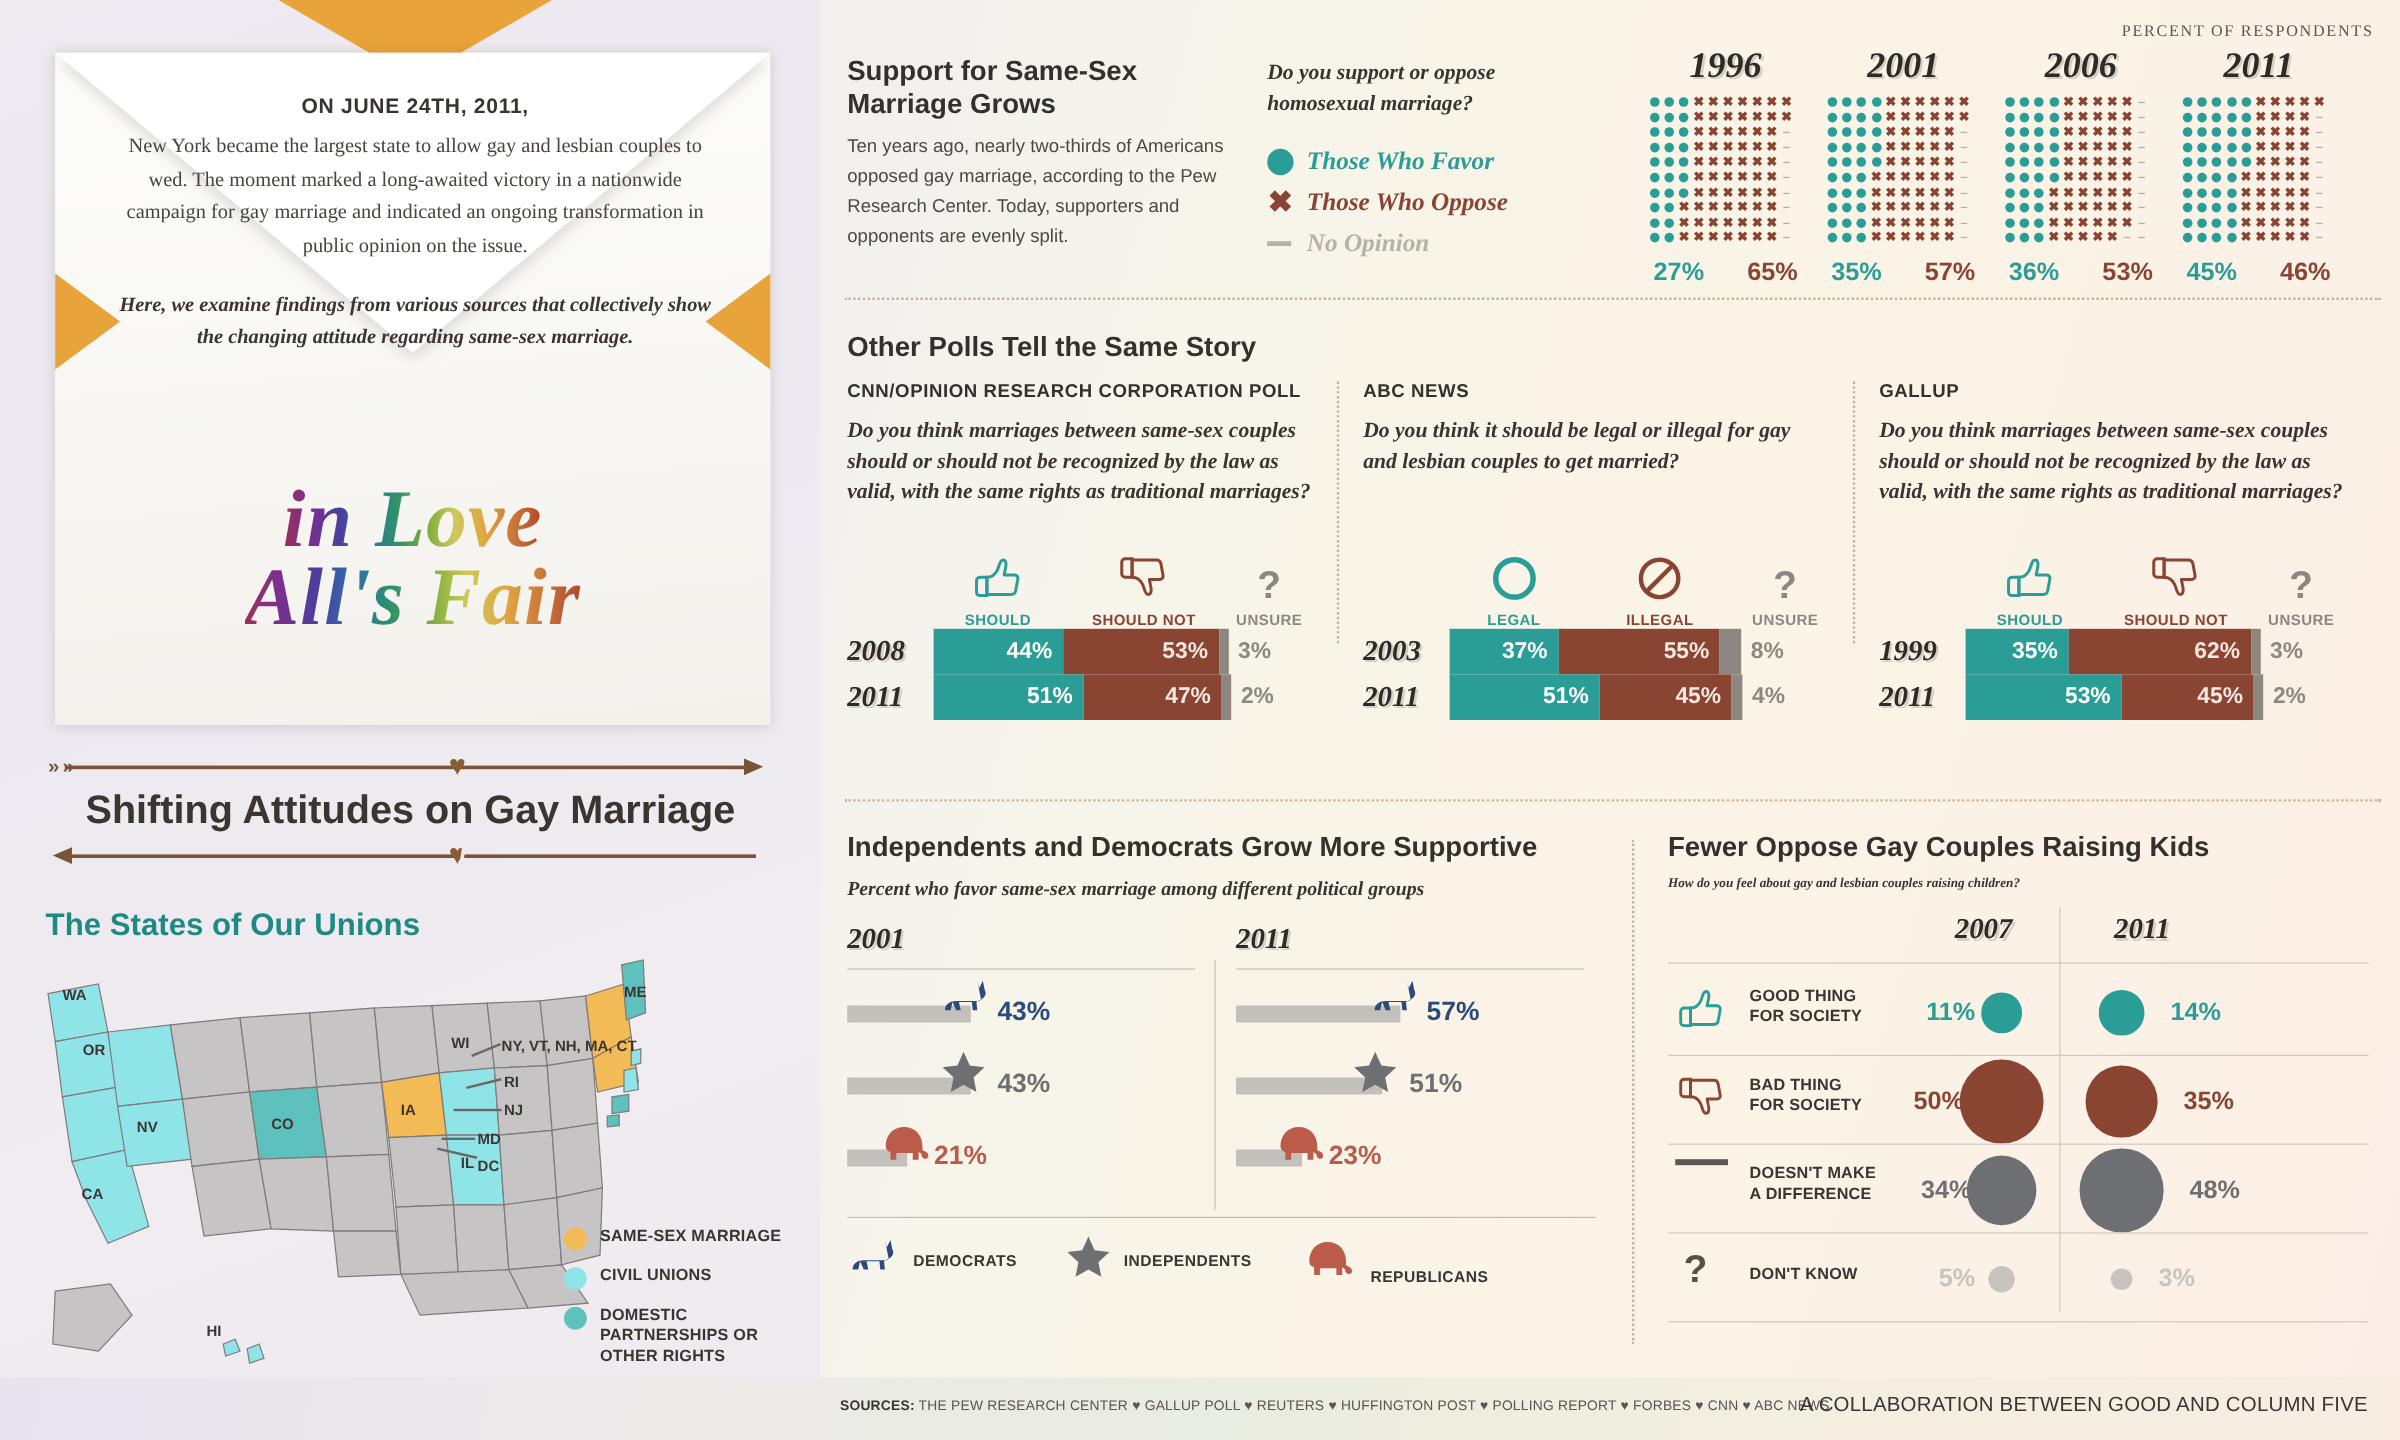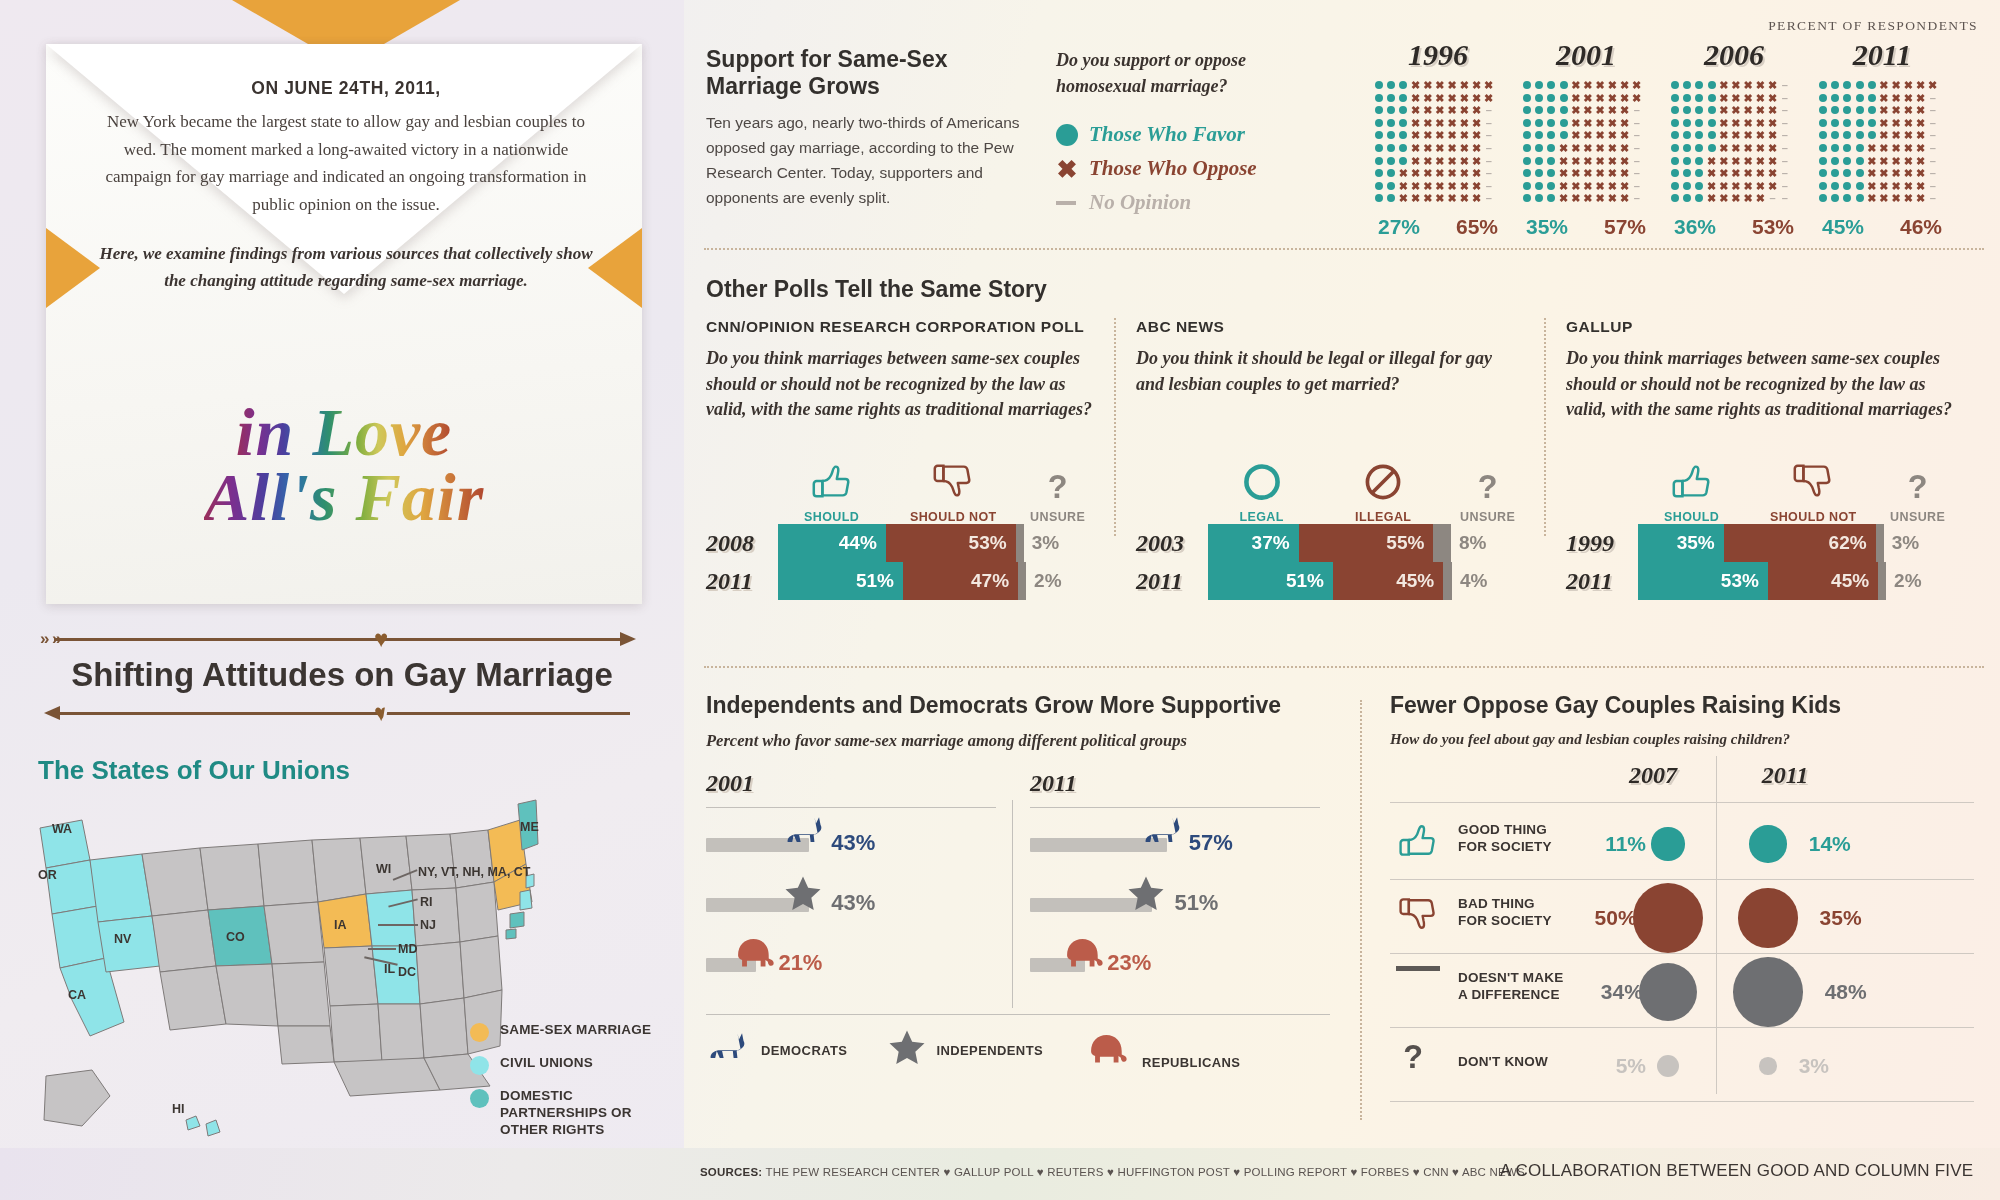--- a/index.html
+++ b/index.html
@@ -233,21 +233,21 @@
           <path d="M258 236 L310 236 L314 272 L262 274 Z" fill="#c6c4c5"></path>
 
           <path d="M26 286 L72 280 L90 306 L62 336 L24 330 Z" fill="#c6c4c5"></path>
 
           <path d="M166 330 L176 326 L180 336 L168 340 Z" fill="#8fe4e8"></path>
           <path d="M186 334 L196 330 L200 342 L188 346 Z" fill="#8fe4e8"></path>
         </g>
       </svg>
 
       <div class="maplabel" style="left:32px;top:32px">WA</div>
-      <div class="maplabel" style="left:18px;top:78px">OR</div>
+      <div class="maplabel" style="left:49px;top:78px">OR</div>
       <div class="maplabel" style="left:94px;top:142px">NV</div>
       <div class="maplabel" style="left:48px;top:198px">CA</div>
       <div class="maplabel" style="left:206px;top:140px">CO</div>
       <div class="maplabel" style="left:314px;top:128px">IA</div>
       <div class="maplabel" style="left:364px;top:172px">IL</div>
       <div class="maplabel" style="left:356px;top:72px">WI</div>
       <div class="maplabel" style="left:500px;top:30px">ME</div>
       <div class="maplabel" style="left:398px;top:75px">NY, VT, NH, MA, CT</div>
       <div class="maplabel" style="left:400px;top:105px">RI</div>
       <div class="maplabel" style="left:400px;top:128px">NJ</div>
@@ -1003,21 +1003,21 @@
               </svg></div>
   <div class="pol-leg">REPUBLICANS</div>
           </div>
         </div>
       </div>
 
     <div class="vrule" style="left:676px;top:700px;height:420px"></div>
 
     <div style="position:absolute;left:706px;top:692px;width:600px">
       <h2 class="sec">Fewer Oppose Gay Couples Raising Kids</h2>
-      <div class="q" style="font-size:15px">How do you feel about gay and lesbian couples raising children?</div>
+      <div class="q" style="font-size:11px">How do you feel about gay and lesbian couples raising children?</div>
     </div>
     <div id="kids" style="position:absolute;left:706px;top:762px;width:600px">
         <div style="position:absolute;left:208px;top:0;width:110px;text-align:center" class="pol-year">2007</div>
 <div style="position:absolute;left:340px;top:0;width:110px;text-align:center" class="pol-year">2011</div>
 <div style="position:absolute;left:0;top:40px;width:584px;border-top:1px solid #cfc9c2"></div>
 <div style="position:absolute;left:326px;top:-6px;width:1px;height:338px;background:#cfc9c2"></div>
         <div style="position:absolute;left:0;top:46px;width:584px;height:72px">
     <div style="position:absolute;left:6px;top:10px"><svg width="44" height="44" viewBox="0 0 48 48">
 <path d="M14 24h-6a3 3 0 0 0-3 3v10a3 3 0 0 0 3 3h6z" fill="none" stroke="#2a9d96" stroke-width="2.6"></path>
 <path d="M14 24c4 0 7-2 9-6s2-9 5-9 3 4 2 8l-1 5h9a3 3 0 0 1 3 3l-2 11a4 4 0 0 1-4 3H14z" fill="none" stroke="#2a9d96" stroke-width="2.6" stroke-linejoin="round"></path>

